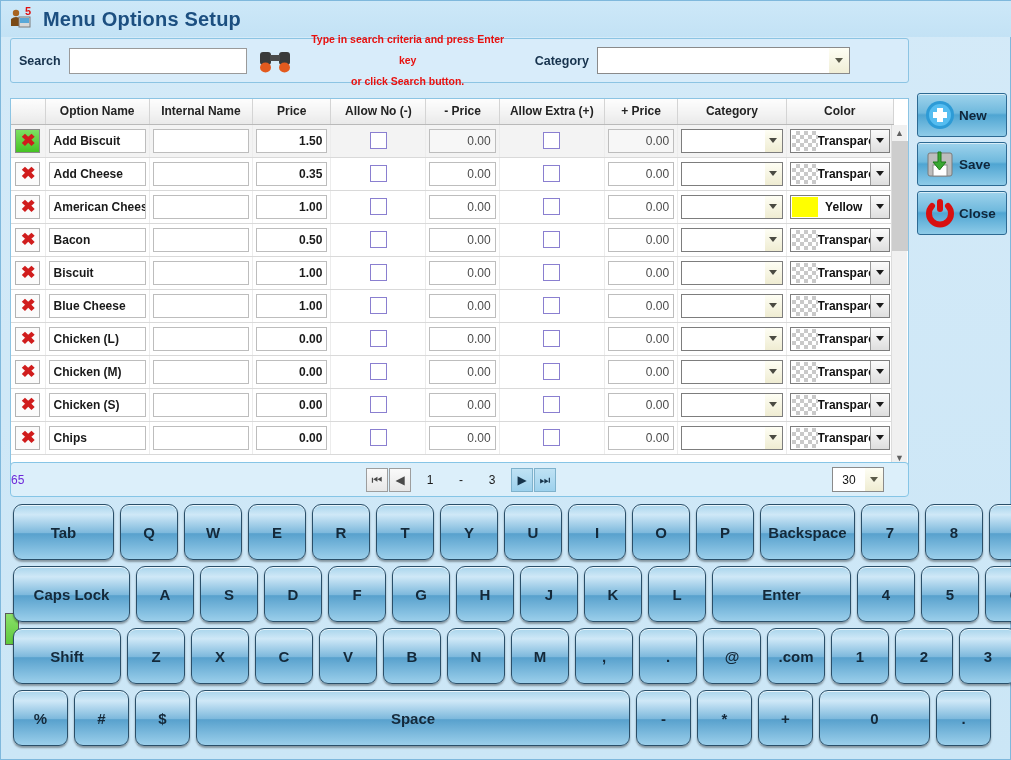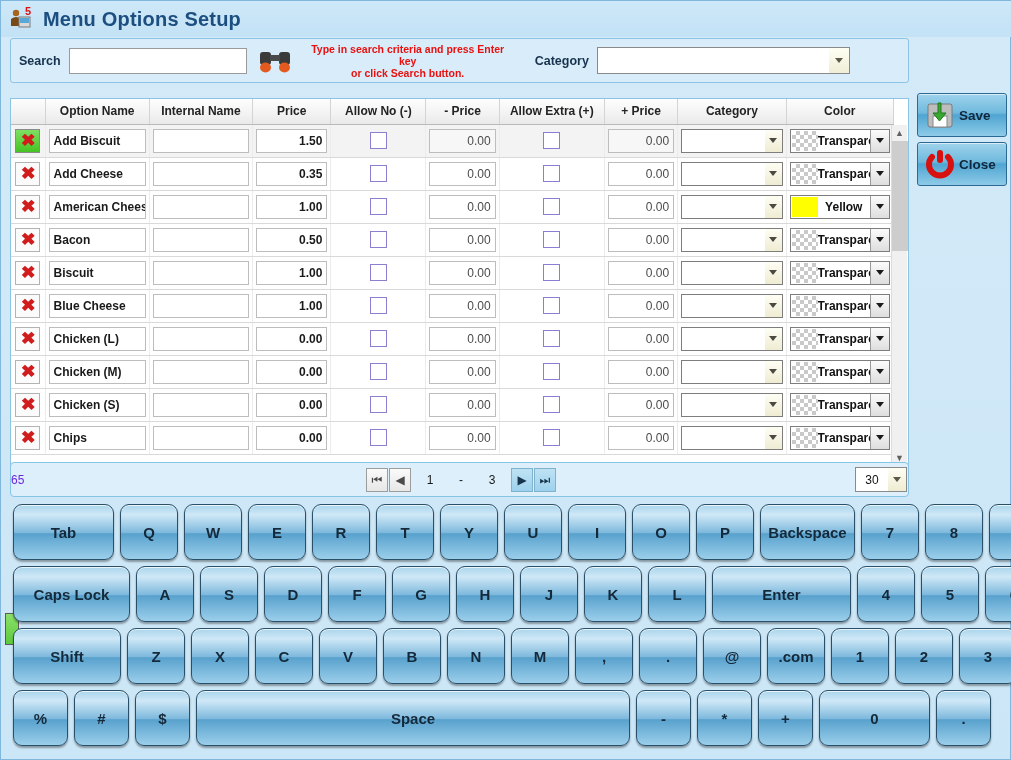--- a/index.html
+++ b/index.html
@@ -45,21 +45,21 @@
   .search-input {
     width: 178px; height: 26px;
     border: 1px solid #9a9a9a;
     background: #fff; font-size: 12px;
     padding: 0 4px;
     font-family: "Liberation Sans", sans-serif;
   }
   .binoc { width: 40px; height: 30px; margin-left: 8px; position: relative; flex:none;}
   .search-hint {
     margin-left: 8px; width: 210px; text-align: center;
-    color: #e8110f; font-size: 10.5px; font-weight: bold; line-height: 12px;
+    color: #e8110f; font-size: 10.5px; font-weight: bold; line-height: 21px;
   }
   .cat-label {
     margin-left: 22px; margin-right: 8px;
     font-size: 12.5px; font-weight: bold; color: #16324d;
   }
   .cat-combo {
     width: 253px; height: 27px;
     border: 1px solid #8a8a8a; background: #fff;
     display: flex; align-items: center; justify-content: flex-end;
     position: relative;
@@ -212,21 +212,21 @@
     display:flex;align-items:center;justify-content:center;cursor:pointer;
     color: #4a4a4a; font-size: 12px;
   }
   .pg-btn.on {
     background: linear-gradient(180deg,#bfe2f4,#9dd1ed);
     border-color: #7fb2cc; color: #16344b;
   }
   .pg-num { font-size: 12px; color: #1a1a1a; width: 36px; text-align:center;}
   .pg-dash { font-size: 12px; color:#1a1a1a; width: 24px; text-align:center;}
   .pg-size {
-    position: absolute; right: 1px; width: 52px; height: 25px;
+    position: absolute; right: 24px; width: 52px; height: 25px;
     border: 1px solid #8a8a8a; background: #fff;
     display:flex;align-items:center;
   }
   .pg-size .val { flex:1; text-align:center; font-size:12px; color:#111; }
   .pg-size .cbtn { width:18px;height:23px;background:linear-gradient(180deg,#fefef4,#efecd2);
                    display:flex;align-items:center;justify-content:center;}
 
   
   .keyboard {
     position: absolute; left: 12px; top: 503px; width: 990px; height: 252px;
@@ -817,20 +817,30 @@
           <span class="chev">▲</span>
         </div>
       <div class="vs-thumb"></div>
       <div class="arw bot">
           <span class="chev">▼</span>
         </div>
     </div>
   </div>
 
   <div class="actions">
+    <div class="act-btn">
+      <span class="act-ico">
+        <svg viewBox="0 0 38 34" width="38" height="34">
+          <circle cx="19" cy="17" r="14" fill="#2d9bd6"></circle>
+          <circle cx="19" cy="17" r="11" fill="#55bdf0"></circle>
+          <path d="M16 10h6v4h4v6h-4v4h-6v-4h-4v-6h4z" fill="#fff"></path>
+        </svg>
+      </span>
+      <span class="act-lbl">New</span>
+    </div>
     <div class="act-btn">
       <span class="act-ico">
         <svg viewBox="0 0 38 34" width="38" height="34">
           <rect x="7" y="6" width="24" height="23" rx="2" fill="#bdbdbd" stroke="#7a7a7a"></rect>
           <rect x="12" y="18" width="14" height="11" fill="#fff" stroke="#8a8a8a"></rect>
           <path d="M20 5v10h5l-6.5 8L12 15h5V5z" fill="#39a832" stroke="#1f7a1a"></path>
         </svg>
       </span>
       <span class="act-lbl">Save</span>
     </div>

